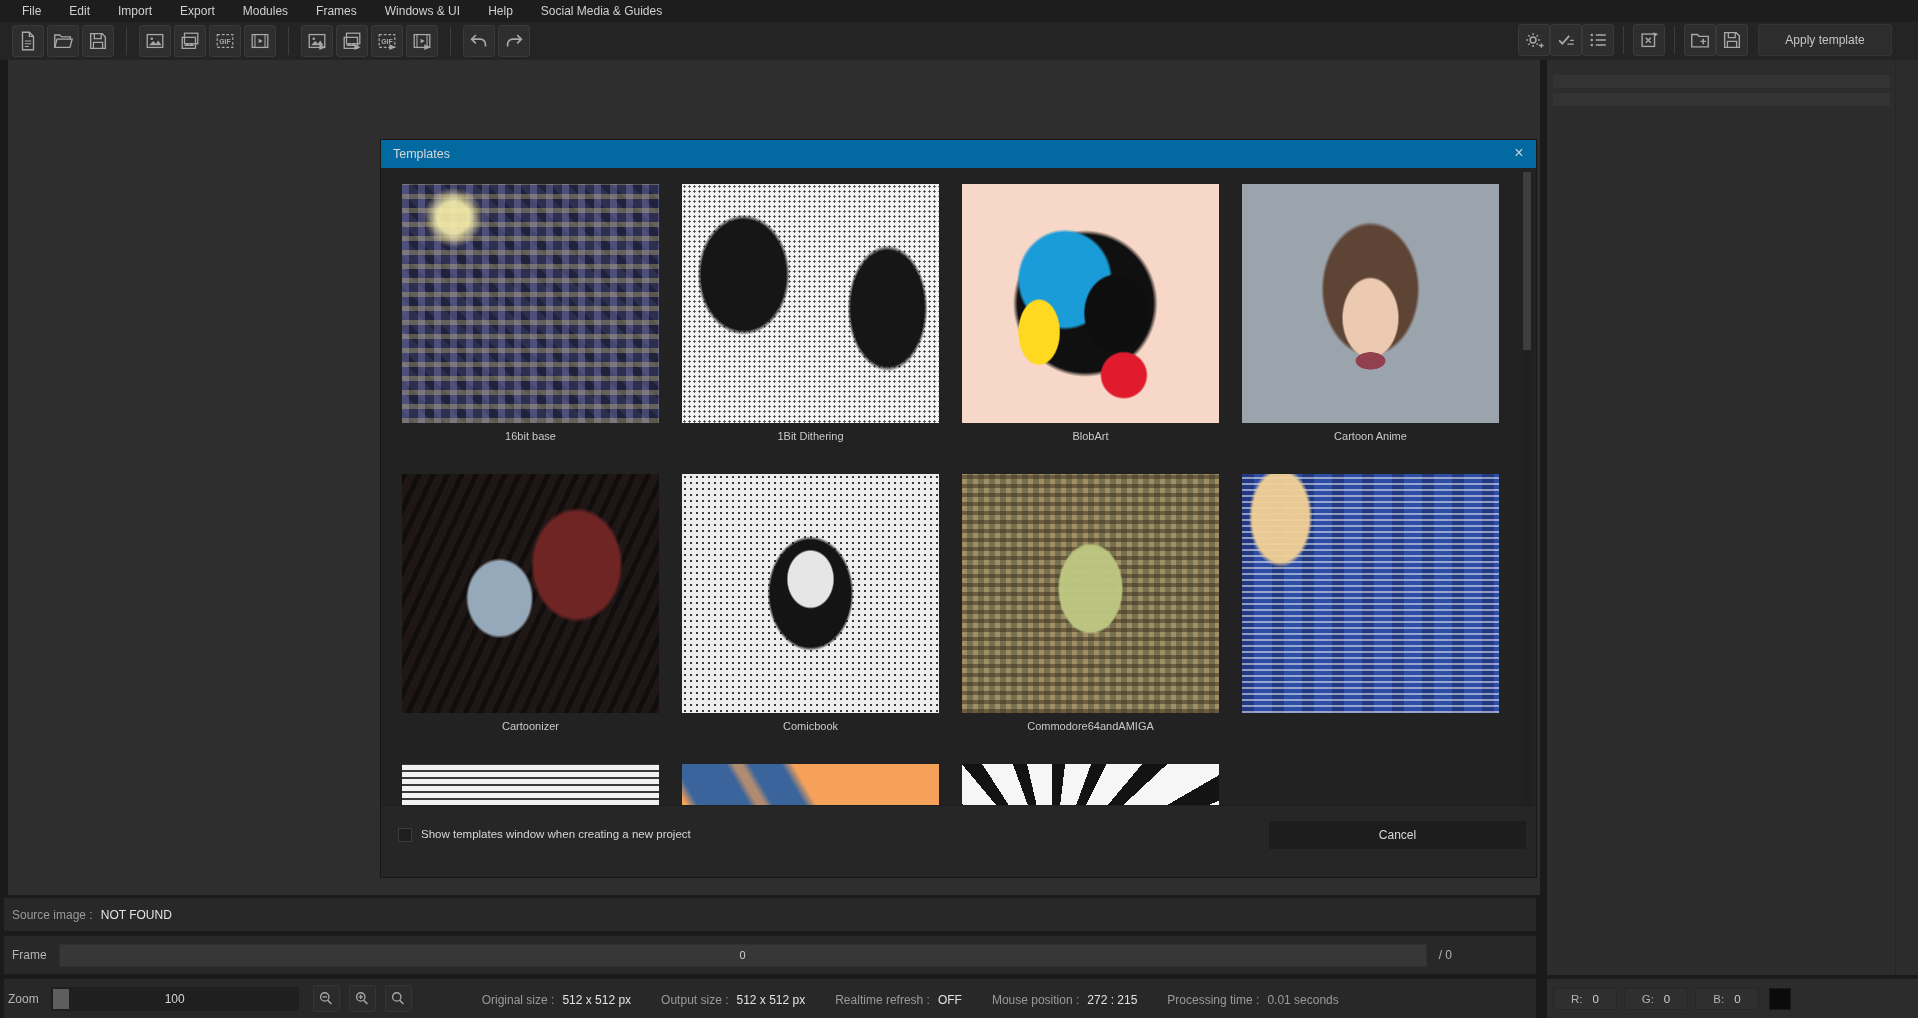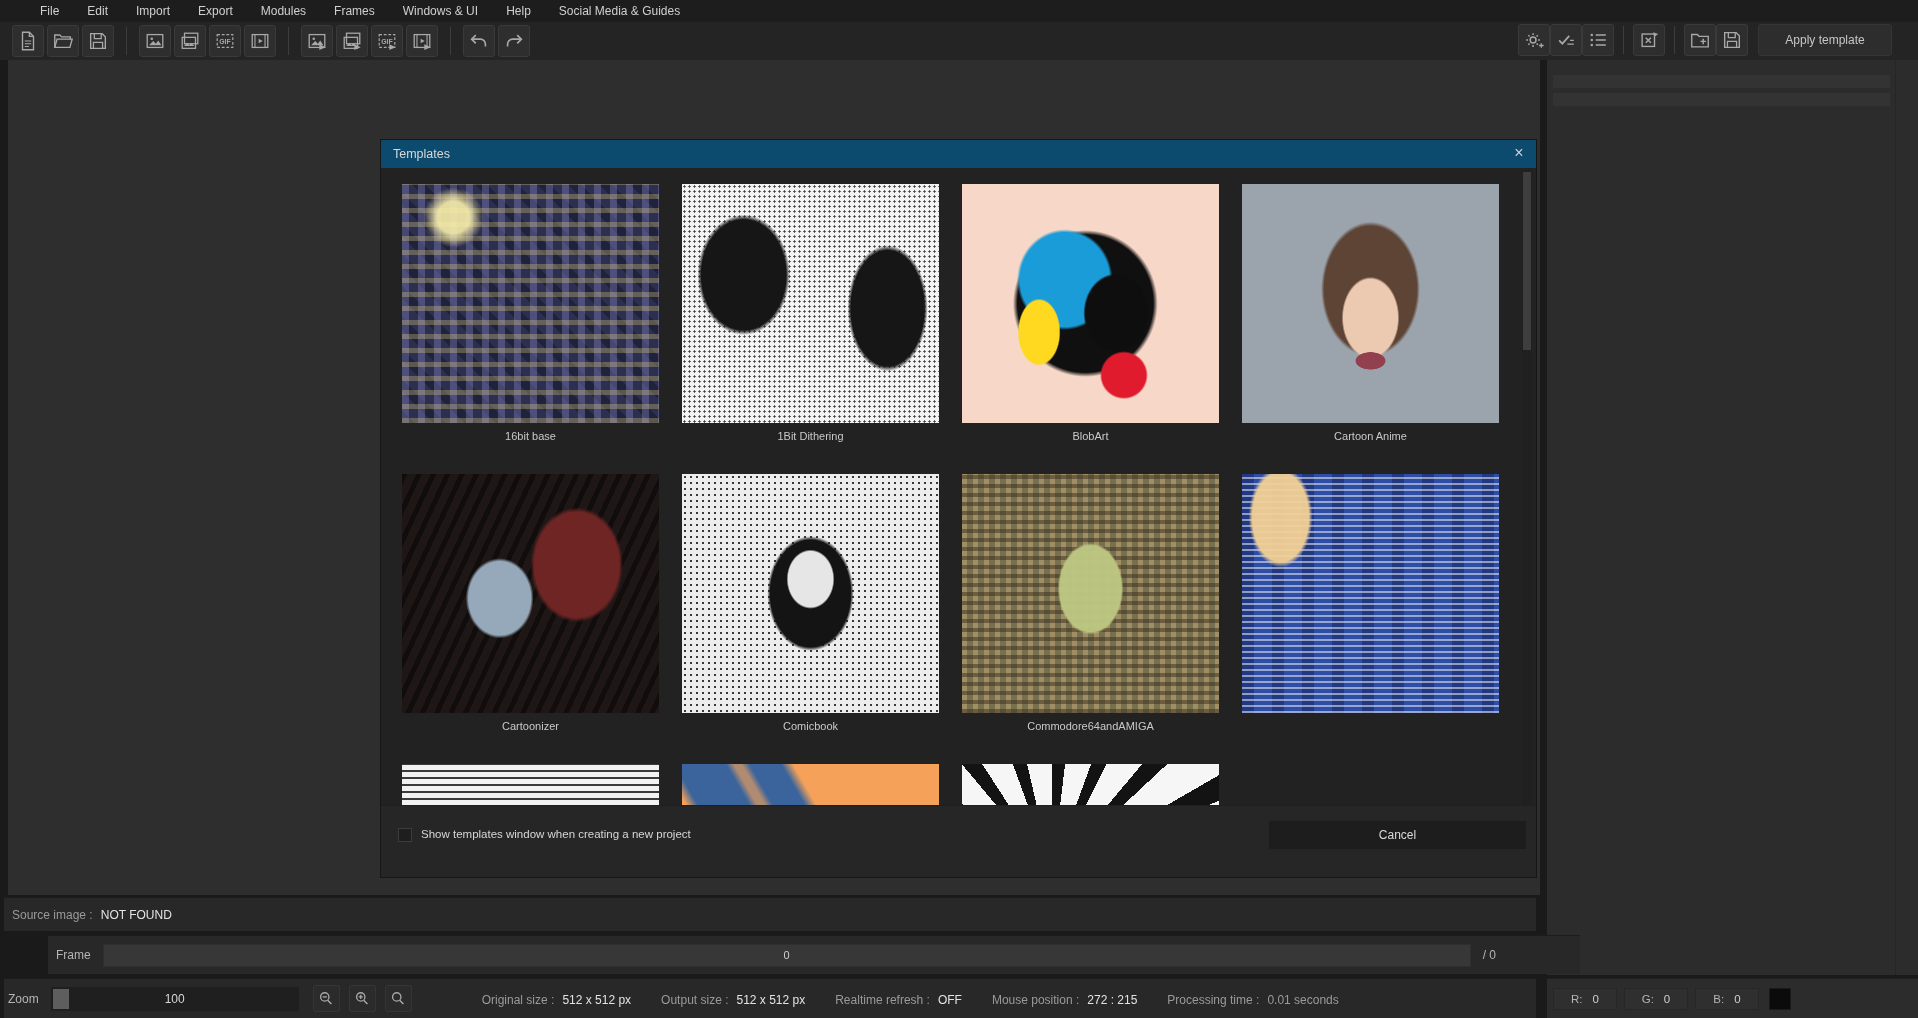--- a/index.html
+++ b/index.html
@@ -3,21 +3,21 @@
 <meta charset="utf-8">
 <style>
   html,body{margin:0;padding:0;}
   body{
     width:1918px;height:1018px;position:relative;overflow:hidden;
     background:#1a1a1a;font-family:"Liberation Sans",sans-serif;
     -webkit-font-smoothing:antialiased;
   }
   
   #menubar{position:absolute;left:0;top:0;width:1918px;height:22px;background:#1d1d1d;
-    display:flex;align-items:center;padding-left:26px;box-sizing:border-box;}
+    display:flex;align-items:center;padding-left:8px;box-sizing:border-box;}
   .menu-item{font-size:12px;color:#d0d0d0;padding:0 14px;line-height:22px;cursor:default;}
   
   #toolbar{position:absolute;left:0;top:22px;width:1918px;height:38px;background:#242424;
     display:flex;align-items:center;box-sizing:border-box;padding-left:12px;}
   .tb-group{display:flex;align-items:center;gap:3px;}
   .tb-sep{width:1px;height:28px;background:#3d3d3d;margin:0 9px;}
   .tb-btn{width:32px;height:32px;background:#2e2e2e;border:1px solid #3a3a3a;border-radius:3px;
     display:flex;align-items:center;justify-content:center;box-sizing:border-box;}
   #toolbar-right{position:absolute;right:26px;top:2px;display:flex;align-items:center;}
   .apply-btn{height:30px;min-width:104px;margin-left:10px;background:#2d2d2d;border:1px solid #353535;
@@ -25,21 +25,21 @@
     padding:0 14px;}
   
   #canvas{position:absolute;left:8px;top:60px;width:1532px;height:835px;background:#2e2e2e;}
   #right-panel{position:absolute;left:1547px;top:60px;width:371px;height:915px;background:#2c2c2c;}
   .panel-row{position:absolute;left:6px;width:337px;height:13px;background:#333333;}
   #right-panel .edge{position:absolute;right:22px;top:0;bottom:0;width:1px;background:#262626;}
   
   .hbar{position:absolute;left:4px;width:1532px;background:#282828;box-sizing:border-box;
     border-top:1px solid #1c1c1c;display:flex;align-items:center;}
   #bar-source{top:897px;height:34px;padding-left:8px;}
-  #bar-frame{top:935px;height:39px;padding:0 84px 0 8px;margin-left:44px;}
+  #bar-frame{top:935px;height:39px;padding:0 84px 0 8px;}
   #bar-zoom{top:978px;height:40px;padding-left:4px;}
   .lbl{color:#9a9a9a;font-size:12px;}
   .val{color:#e3e3e3;font-size:12px;margin-left:8px;}
   .bar-label{color:#b5b5b5;font-size:12px;margin-right:12px;}
   #frame-track{flex:1;height:21px;background:#373737;border:1px solid #2f2f2f;position:relative;
     display:flex;align-items:center;justify-content:center;}
   #frame-track span{color:#cfcfcf;font-size:11px;}
   #frame-total{color:#b5b5b5;font-size:12px;margin-left:12px;white-space:pre;}
   #zoom-field{width:248px;height:24px;background:#1f1f1f;position:relative;
     display:flex;align-items:center;justify-content:center;}
@@ -55,21 +55,21 @@
   #rgb-bar{position:absolute;left:1547px;top:978px;width:371px;height:40px;background:#2c2c2c;
     border-top:1px solid #1f1f1f;display:flex;align-items:center;gap:7px;padding-left:6px;box-sizing:border-box;}
   .rgb-box{width:64px;height:22px;background:#2f2f2f;border:1px solid #272727;display:flex;
     align-items:center;justify-content:center;gap:10px;box-sizing:border-box;}
   .rgb-box .l{color:#b5b5b5;font-size:11.5px;}
   .rgb-box .v{color:#cfcfcf;font-size:11.5px;}
   #rgb-swatch{width:22px;height:22px;border:1px solid #1a1a1a;box-sizing:border-box;margin-left:3px;}
   
   #dialog{position:absolute;left:380px;top:139px;width:1157px;height:739px;background:#262626;
     border:1px solid #171717;box-sizing:border-box;z-index:10;}
-  #dialog-header{height:28px;background:#0c4a6e;border-bottom:4px solid #ef4444;position:relative;}
+  #dialog-header{height:28px;background:#0369a1;border-bottom:4px solid #ef4444;position:relative;}
   #dialog-title{line-height:28px;padding-left:12px;font-size:12.5px;color:#d8d8d8;}
   #dialog-close{position:absolute;right:6px;top:2px;width:22px;height:22px;color:#cfcfcf;
     font-size:16px;line-height:22px;text-align:center;}
   #dialog-scroll{position:absolute;left:0;top:28px;width:1155px;height:651px;background:#222222;
     overflow:hidden;box-sizing:border-box;}
   #template-grid{display:flex;flex-wrap:wrap;column-gap:23px;row-gap:31px;padding:16px 0 0 21px;width:1120px;}
   .tile{width:257px;}
   .thumb{width:257px;height:239px;}
   .tile-label{margin-top:7px;text-align:center;font-size:11px;color:#c9c9c9;height:13px;}
   #dialog-scrollbar{position:absolute;right:4px;top:30px;width:10px;height:647px;background:#202020;}

